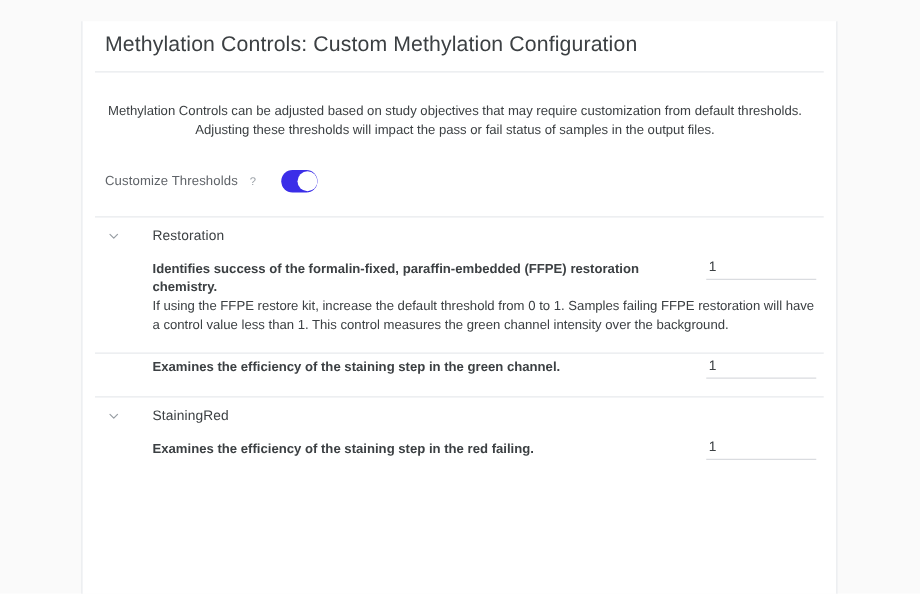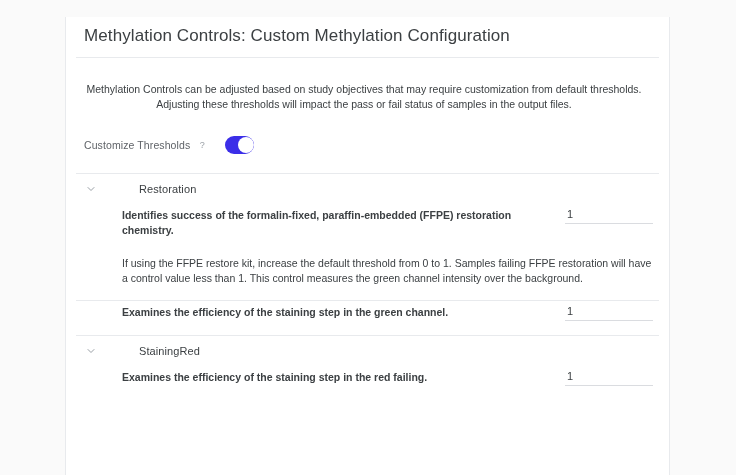--- a/index.html
+++ b/index.html
@@ -116,21 +116,20 @@
   }
   .section {
     padding: 0;
   }
   .section-header {
     display: flex;
     align-items: center;
     height: 30px;
     margin-left: 8px;
     cursor: pointer;
-    gap: 17px;
   }
   .chevron {
     width: 14px;
     height: 14px;
     flex: none;
     display: flex;
     align-items: center;
     justify-content: center;
     color: #9aa0a6;
   }
@@ -174,21 +173,21 @@
     color: #3c4043;
     background: transparent;
     padding: 2px 0 3px 2px;
     box-sizing: border-box;
   }
 
   .detail-text {
     font-size: 10.5px;
     line-height: 15px;
     color: #3c4043;
-    margin-top: 18px;
+    margin-top: 0;
     max-width: 545px;
   }
 </style>
 </head>
 <body>
 
 <div class="page-wrap">
   <div class="card">
 
     <h1 class="page-title">Methylation Controls: Custom Methylation Configuration</h1>

